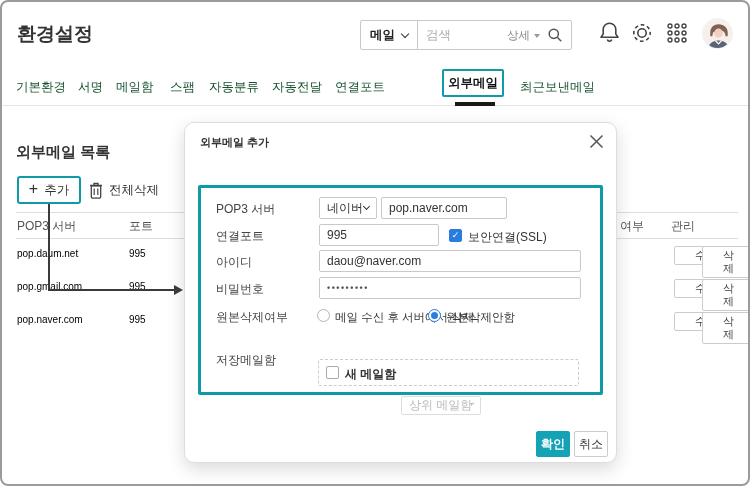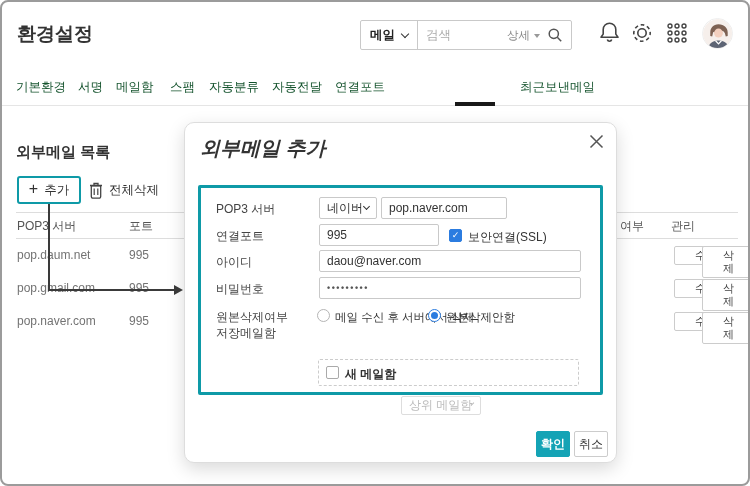--- a/index.html
+++ b/index.html
@@ -43,34 +43,34 @@
             border:2px solid #0e9aa7; border-radius:3px; display:flex; background:#fff; }
   .add-btn { flex:1; display:flex; align-items:center; justify-content:center; gap:6px; cursor:pointer; }
   .plus-glyph { font-size:16px; font-weight:400; color:#333; line-height:1; margin-top:-2px; }
   .add-label { font-size:12.5px; color:#333; }
   .delete-all { position:absolute; left:87px; top:177px; height:22px; display:flex;
                 align-items:center; gap:6px; cursor:pointer; }
   .delete-all-label { font-size:12.5px; color:#333; }
 
   .thead-line { position:absolute; left:14px; width:722px; height:1px; background:#ddd; }
   .th { position:absolute; top:216px; font-size:12px; color:#555; white-space:nowrap; }
-  .cell { position:absolute; font-size:12px; color:#737373; white-space:nowrap; }
+  .cell { position:absolute; font-size:10px; color:#000000; white-space:nowrap; }
   .row-btn { position:absolute; font-size:11px; color:#444; background:#fff; border:1px solid #ccc;
              border-radius:2px; padding:2px 20px; line-height:1.2; cursor:pointer; font-family:inherit; }
 
   
   .arrow-v { position:absolute; left:46px; top:202px; width:2px; height:86px; background:#3a3a3a; z-index:70; }
   .arrow-h { position:absolute; left:46px; top:287px; width:127px; height:2px; background:#3a3a3a; z-index:70; }
   .arrow-head { position:absolute; left:172px; top:283px; width:0; height:0; z-index:70;
                 border-left:9px solid #3a3a3a; border-top:5px solid transparent; border-bottom:5px solid transparent; }
 
   
   .modal { position:absolute; left:182px; top:120px; width:433px; height:341px; background:#fff;
            border:1px solid #ddd; border-radius:10px; box-shadow:0 6px 18px rgba(0,0,0,.15); z-index:50; }
-  .modal-title { position:absolute; left:15px; top:12px; font-size:20px; font-weight:700; color:#333;font-style:italic; }
+  .modal-title { position:absolute; left:15px; top:12px; font-size:11px; font-weight:700; color:#333; }
   .modal-close { position:absolute; right:10px; top:8px; width:20px; height:20px; display:flex;
                  align-items:center; justify-content:center; cursor:pointer; }
   .form-hl { position:absolute; left:13px; top:62px; width:405px; height:210px;
              border:3px solid #0e9aa7; border-radius:2px; background:#fff; }
   .f-label { position:absolute; left:15px; font-size:12px; color:#444; white-space:nowrap; }
   .f-input { position:absolute; height:22px; border:1px solid #c9c9c9; border-radius:2px;
              font-size:12px; color:#333; padding:0 7px; outline:none; font-family:inherit; background:#fff; }
   .f-input.pwd { font-size:9px; letter-spacing:1.5px; font-weight:700; color:#555; }
   .sel { position:absolute; height:22px; border:1px solid #c9c9c9; border-radius:2px; background:#fff;
          display:flex; align-items:center; justify-content:space-between; padding:0 7px;
@@ -165,20 +165,23 @@
   </span>
 
   <div class="tabbar-line"></div>
   <span class="tab" style="left:14px">기본환경</span>
   <span class="tab" style="left:76px">서명</span>
   <span class="tab" style="left:114px">메일함</span>
   <span class="tab" style="left:168px">스팸</span>
   <span class="tab" style="left:207px">자동분류</span>
   <span class="tab" style="left:270px">자동전달</span>
   <span class="tab" style="left:333px">연결포트</span>
+  <div class="tab-hl">
+    <span class="tab-active">외부메일</span>
+  </div>
   <span class="tab" style="left:518px">최근보낸메일</span>
   <div class="active-underline"></div>
 
   <div class="list-heading">외부메일 목록</div>
 
   <div class="add-hl">
     <div class="add-btn">
       <span class="plus-glyph">+</span>
       <span class="add-label">추가</span>
     </div>
@@ -247,21 +250,21 @@
 
       <span class="f-label" style="top:93px">비밀번호</span>
       <input class="f-input pwd" style="left: 118px; top: 89px; width: 262px;" type="text" value="•••••••••">
 
       <span class="f-label" style="top:121px">원본삭제여부</span>
       <span class="radio off" style="left:116px; top:121px;"></span>
       <span class="f-text" style="left:134px; top:122px;">메일 수신 후 서버에서 삭제</span>
       <span class="radio on" style="left:227px; top:121px;"></span>
       <span class="f-text" style="left:245px; top:122px;">원본삭제안함</span>
 
-      <span class="f-label" style="top:137px">저장메일함</span>
+      <span class="f-label" style="top:164px">저장메일함</span>
 
       <div class="dashed-box">
         <span class="checkbox off" style="left:7px; top:6px;"></span>
         <span class="nm-label">새 메일함</span>
         <div class="sel disabled" style="left:82px; top:3px; width:80px; height:19px;margin-top:33px;">
           <span>상위 메일함</span>
           <i class="chev" style="width:4px;height:4px;"></i>
         </div>
       </div>
     </div>

